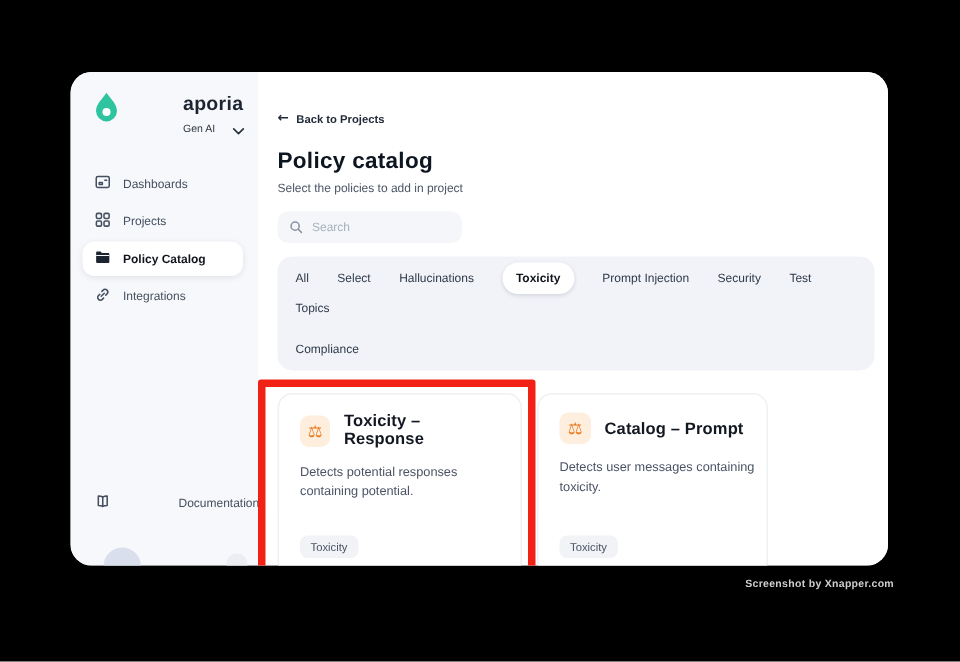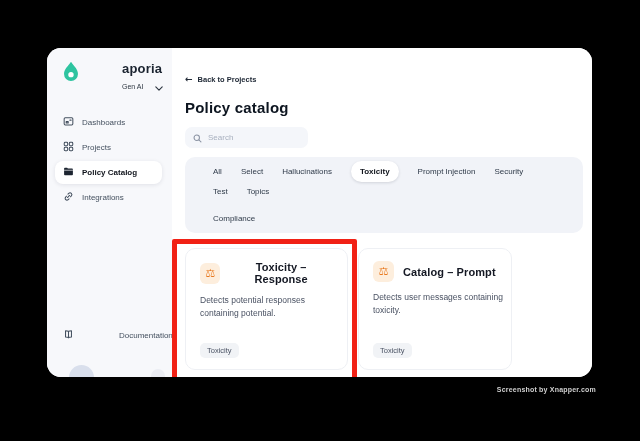--- a/index.html
+++ b/index.html
@@ -63,21 +63,21 @@
     border-radius:7px; display:flex; align-items:center; padding:0 8px; gap:6px;justify-content:center;
   }
   .search-box input {
     border:none; outline:none; background:transparent; width:100%;
     font-size:8px; color:#3c4656; font-family:"Liberation Sans",sans-serif;
   }
   .search-box input::placeholder { color:#a8b0bf; }
 
   .tabs {
     margin-top:9px; background:#f1f3f8; border-radius:10px;
-    padding:8px 28px; display:flex; flex-wrap:wrap; align-items:center;
+    padding:8px 12px; display:flex; flex-wrap:wrap; align-items:center;
     gap:7px 19px; font-size:8px; color:#2f3a49; font-weight:500;
   }
   .tab { line-height:13px; cursor:pointer; white-space:nowrap; }
   .tab.active {
     background:#fff; border-radius:12px; padding:4px 9px; margin:-4px 0;
     font-weight:700; color:#10141c; box-shadow:0 1px 3px rgba(16,24,40,.14);
   }
   .tab-break { flex-basis:100%; height:0; }
 
   .cards-row { margin-top:15px; display:flex; gap:10px; position:relative; }
@@ -86,21 +86,21 @@
     padding:12px 14px; position:relative; cursor:pointer;
   }
   .card-1 { width:163px; }
   .card-2 { width:154px; }
   .card-head { display:flex; align-items:center; gap:9px; }
   .card-icon {
     width:21px; height:21px; border-radius:6px; background:#fdeedd;
     display:flex; align-items:center; justify-content:center;
     font-size:11px; color:#e8791f; font-family:"DejaVu Sans",sans-serif;
   }
-  .card-title { font-size:11px; font-weight:700; color:#131722; letter-spacing:.1px;text-align:center; }
+  .card-title { font-size:11px; font-weight:700; color:#131722; letter-spacing:.1px; }
   .card-desc { margin-top:9px; font-size:8.5px; line-height:1.55; color:#4a5263; width:134px; }
   .card-tag {
     position:absolute; left:14px; bottom:11px; background:#f1f3f6;
     border-radius:5px; padding:3px 7px; font-size:7.5px; color:#4a5263;
   }
   .highlight-box {
     position:absolute; left:-13px; top:-9px; width:185px; height:151px;
     border:5px solid #f12115; border-radius:2px; pointer-events:none; z-index:2;
   }
 
@@ -193,20 +193,21 @@
     <div class="collapse-bubble"></div>
   </aside>
 
   <section class="main">
     <div class="back-link">
       <span class="back-arrow">←</span>
       <span>Back to Projects</span>
     </div>
 
     <h1 class="page-title">Policy catalog</h1>
+    <div class="page-subtitle">Select the policies to add in project</div>
 
     <div class="search-box">
       <span>
         <svg width="9" height="9" viewBox="0 0 12 12" fill="none" stroke="#8a93a3" stroke-width="1.4" stroke-linecap="round">
           <circle cx="5" cy="5" r="3.6"></circle>
             <path d="M8 8l2.6 2.6"></path>
         </svg>
       </span>
       <input type="text" placeholder="Search" style="">
     </div>

